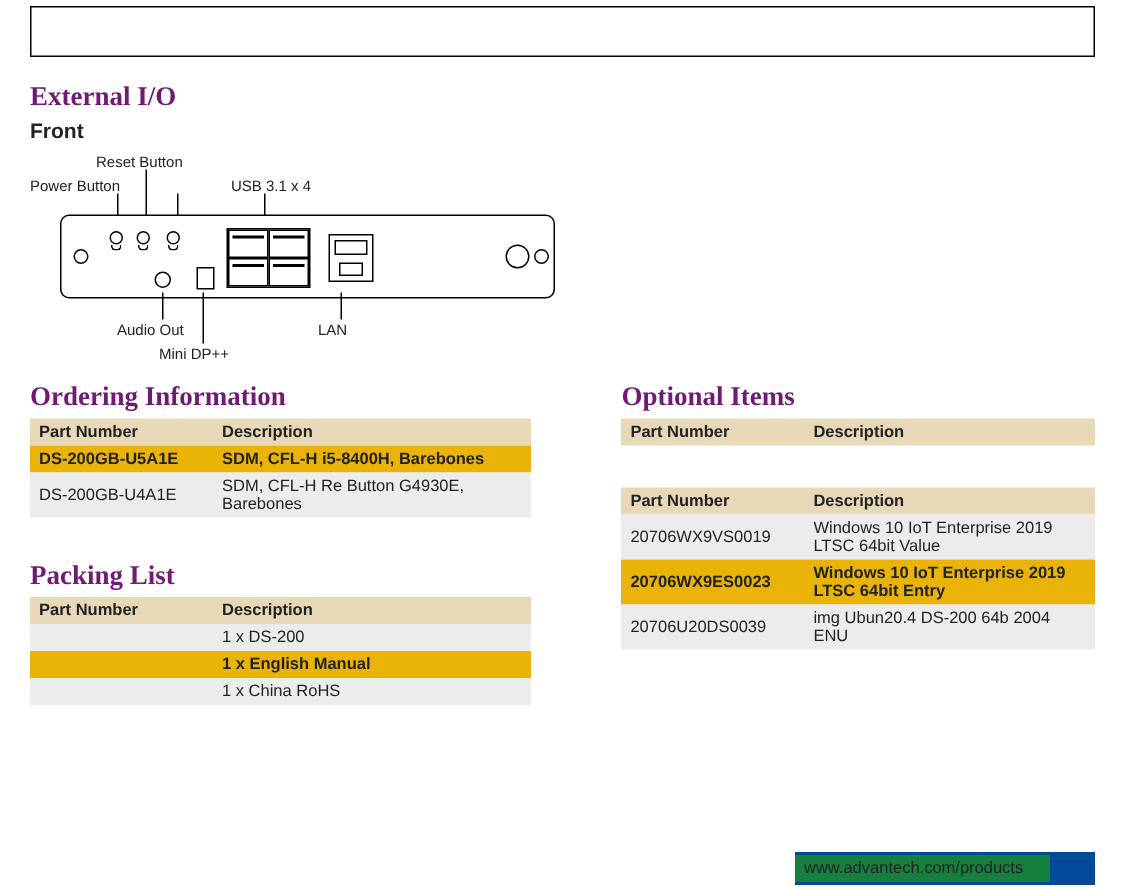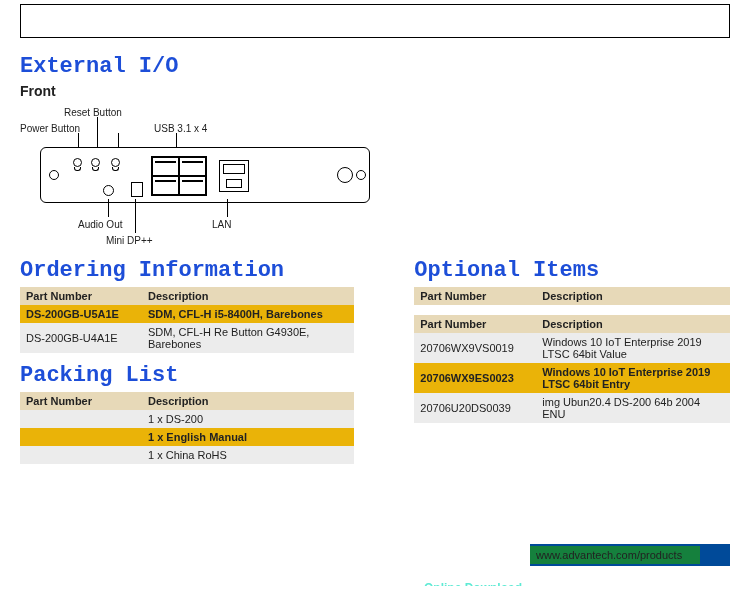--- a/index.html
+++ b/index.html
@@ -10,25 +10,25 @@
     font-size: 12px;
     color: #222;
     background: #fff;
   }
   .top-box {
     border: 1.5px solid #000;
     height: 32px;
     margin: 4px 0 16px 0;
   }
   h2 {
-    font-family: Liberation Mono, monospace;
+    font-family: Liberation Serif, serif;
     font-stretch: condensed;
     font-weight: bold;
-    color: #1d4ed8;
-    font-size: 22px;
+    color: #701a75;
+    font-size: 18px;
     margin: 10px 0 4px 0;
   }
   .subh {
     font-weight: bold;
     font-size: 14px;
     margin: 2px 0 4px 0;
   }
   .columns {
     display: flex;
     gap: 60px;
@@ -123,21 +123,21 @@
   .screwbig {
     position:absolute;
     width:14px;height:14px;border:1.5px solid #000;border-radius:50%;top:19px;
   }
 
   
   table {
     border-collapse: collapse;
     width: 100%;
     font-size: 11px;
-    margin-bottom: 10px;
+    margin-bottom: 28px;
   }
   th {
     background: #e7d9b8;
     text-align: left;
     font-weight: bold;
     padding: 3px 6px;
   }
   td {
     padding: 3px 6px;
   }

